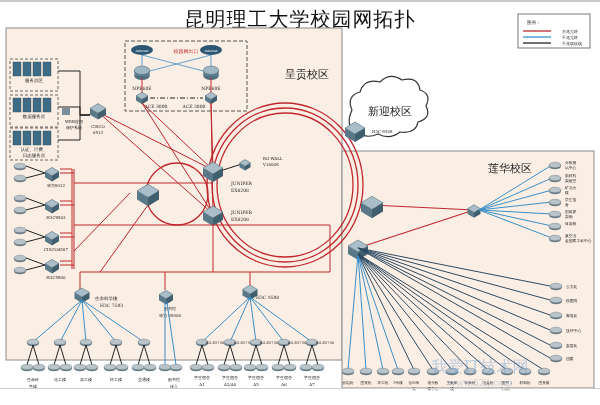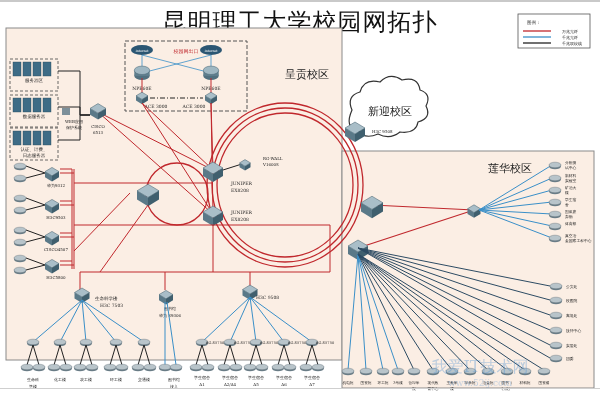--- a/index.html
+++ b/index.html
@@ -1,18 +1,18 @@
 <!DOCTYPE html>
 <html><head>
 <meta charset="utf-8">
 <style>
   html,body{margin:0;padding:0;background:#ffffff;}
   body{width:600px;height:405px;position:relative;overflow:hidden;font-family:"DejaVu Sans",sans-serif;}
   #stage{position:absolute;left:0;top:0;width:600px;height:405px;}
-  .title{position:absolute;left:0;width:600px;top:6px;text-align:center;font-family:Liberation Mono, monospace;font-size:24px;color:#111;letter-spacing:1px;}
+  .title{position:absolute;left:0;width:600px;top:6px;text-align:center;font-family:Liberation Mono, monospace;font-size:20px;color:#111;letter-spacing:1px;}
   .topline{position:absolute;left:0;top:0;width:600px;height:2px;background:#c9c9c9;}
   .bottomline{position:absolute;left:0;top:388px;width:600px;height:1px;background:#cfcfcf;}
   svg text{font-family:"DejaVu Serif",serif;}
 </style>
 </head>
 <body>
 
 <div id="stage">
   <div class="topline"></div>
   <div class="title">昆明理工大学校园网拓扑</div>

